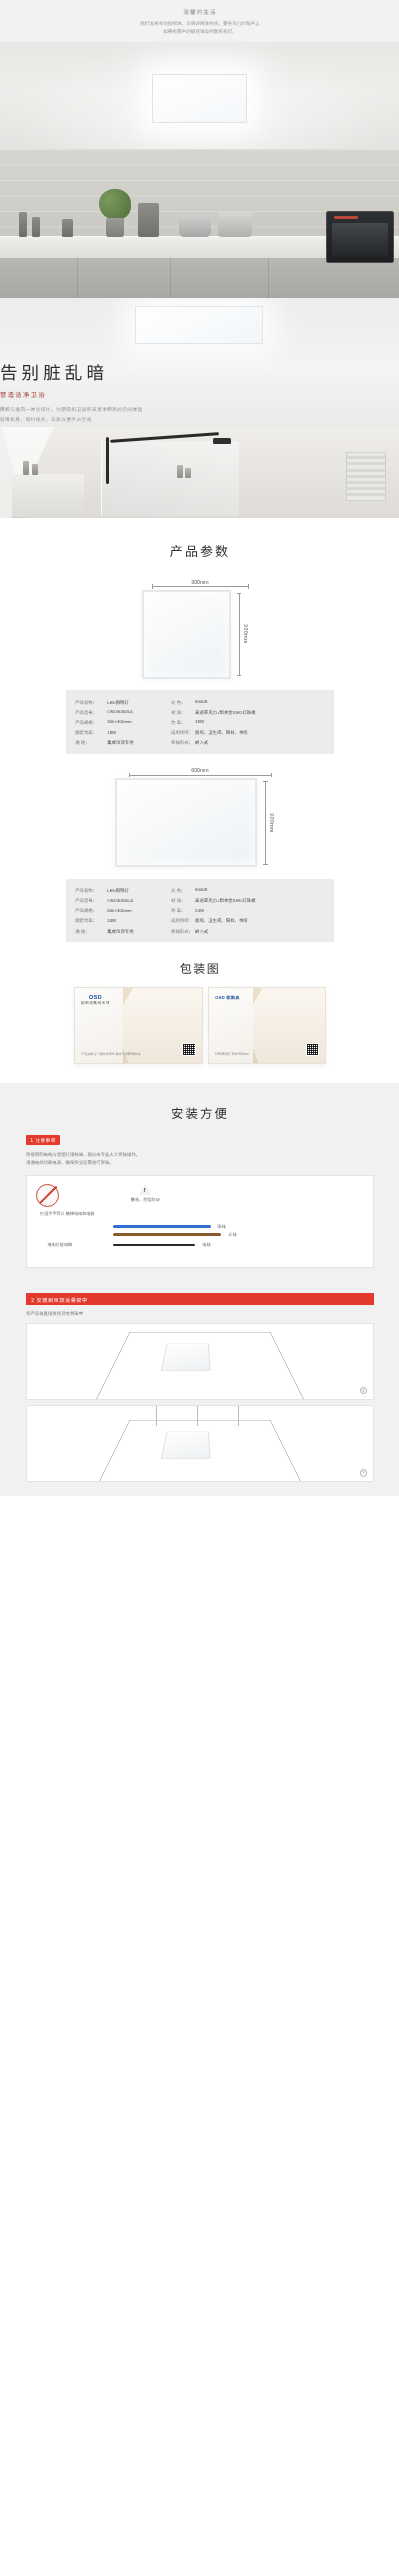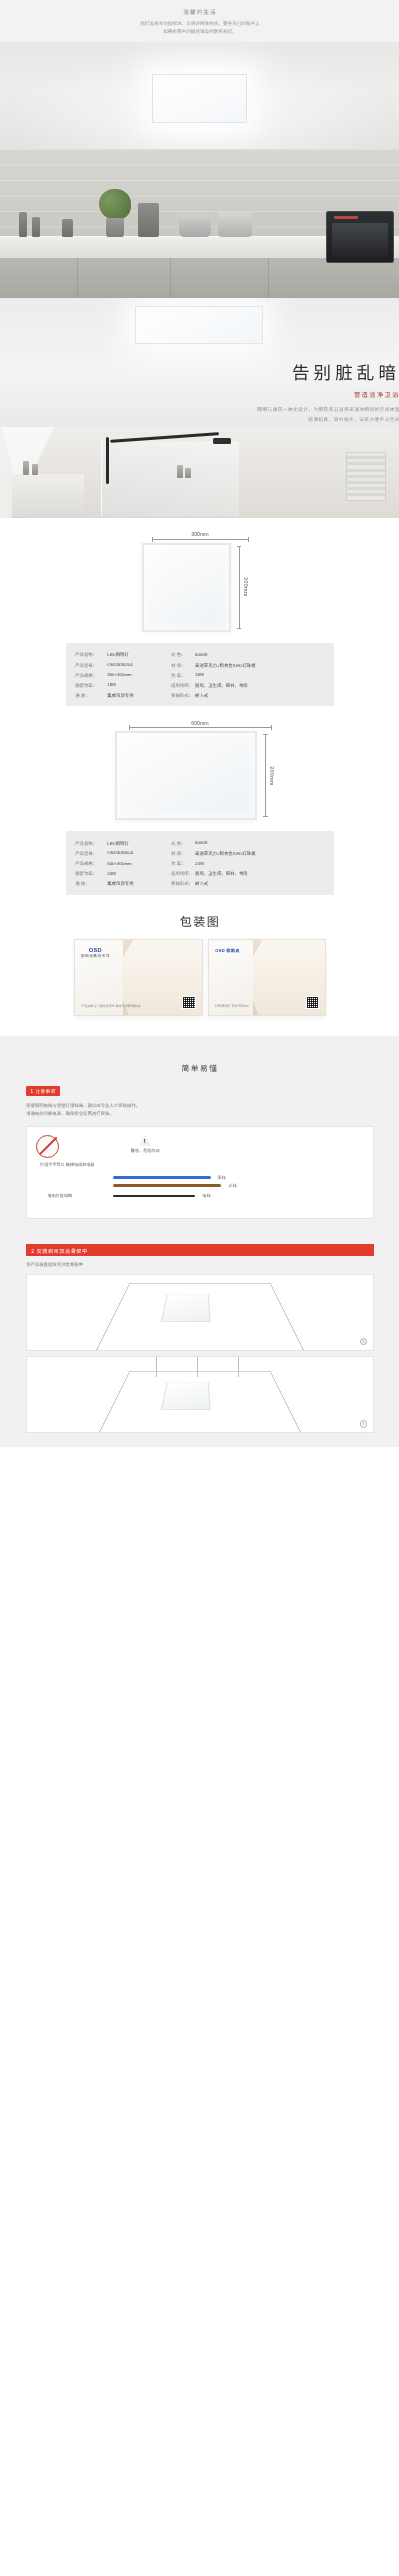--- a/index.html
+++ b/index.html
@@ -143,21 +143,21 @@
     background: linear-gradient(180deg,#ececec 0%, #f4f4f4 55%, #eaeaea 100%);
     overflow:hidden;
   }
   .sl-panel{
     position:absolute; left:135px; top:8.2px; width:128px; height:38px;
     background: linear-gradient(150deg,#ffffff,#f2f6f9);
     border:1.5px solid #e2e6e9;
     box-shadow: 0 0 31px 11.3px rgba(255,255,255,.95);
   }
   .slogan{
-    position:absolute; left:0; right:0; top:61px; text-align:right;font-family:Liberation Serif, serif;
+    position:absolute; left:0; right:0; top:61px; text-align:left;font-family:Liberation Serif, serif;
   }
   .slogan .big{
     font-size: 17.5px; letter-spacing: 4.1px; color:#2e2e2e; font-weight:400;
   }
   .slogan .sub{
     margin-top: 6.2px; font-size: 6.2px; letter-spacing: 1.5px; color:#a33a2f;
   }
   .slogan .desc{
     margin-top: 7.2px; font-size: 4.6px; line-height:1.9; color:#8d8d8d; letter-spacing:0.5px;
   }
@@ -468,20 +468,23 @@
     <div class="shower-bar"></div>
     <div class="shower-head"></div>
     <div class="towel-rail"></div>
     <div class="vanity"></div>
     <div class="mini-bottle" style="left:23px; top:34px; height:14.4px;"></div>
     <div class="mini-bottle" style="left:32px; top:37px; height:11.3px;"></div>
     <div class="mini-bottle" style="left:177px; top:38px; height:13.4px;"></div>
     <div class="mini-bottle" style="left:185px; top:41px; height:10.3px;"></div>
   </div>
 
+  <div class="sec-params">
+    <div class="sec-title">产品参数</div>
+  </div>
 
   <div class="prod-block">
     <div class="dim-wrap" style="width:129px">
       <div class="dim-top">
         <div class="lbl">300mm</div>
         <div class="line"></div>
       </div>
       <div class="dim-row">
         <div class="lamp-sq small"></div>
         <div class="dim-right">
@@ -601,21 +604,21 @@
           <span>OSD 欧斯迪</span>
         </div>
         <div class="tag">LED照明灯
 300×300mm</div>
         <div class="qr"></div>
       </div>
     </div>
   </div>
 
   <div class="sec-install">
-    <div class="h2">简单易懂</div>
+    <div class="h1">安装方便</div>
 
     <div class="step-head">
       <span class="step-badge">1 注意事项</span>
     </div>
     <div class="step-note">连接照明电线与墙壁灯接线端，建议由专业人士安装操作。</div>
     <div class="step-note" style="margin-top:0">请通电前切断电源，确保安全后再进行安装。</div>
 
     <div class="wire-card">
       <div class="wire-top">
         <div style="width:62px; text-align:center;">

